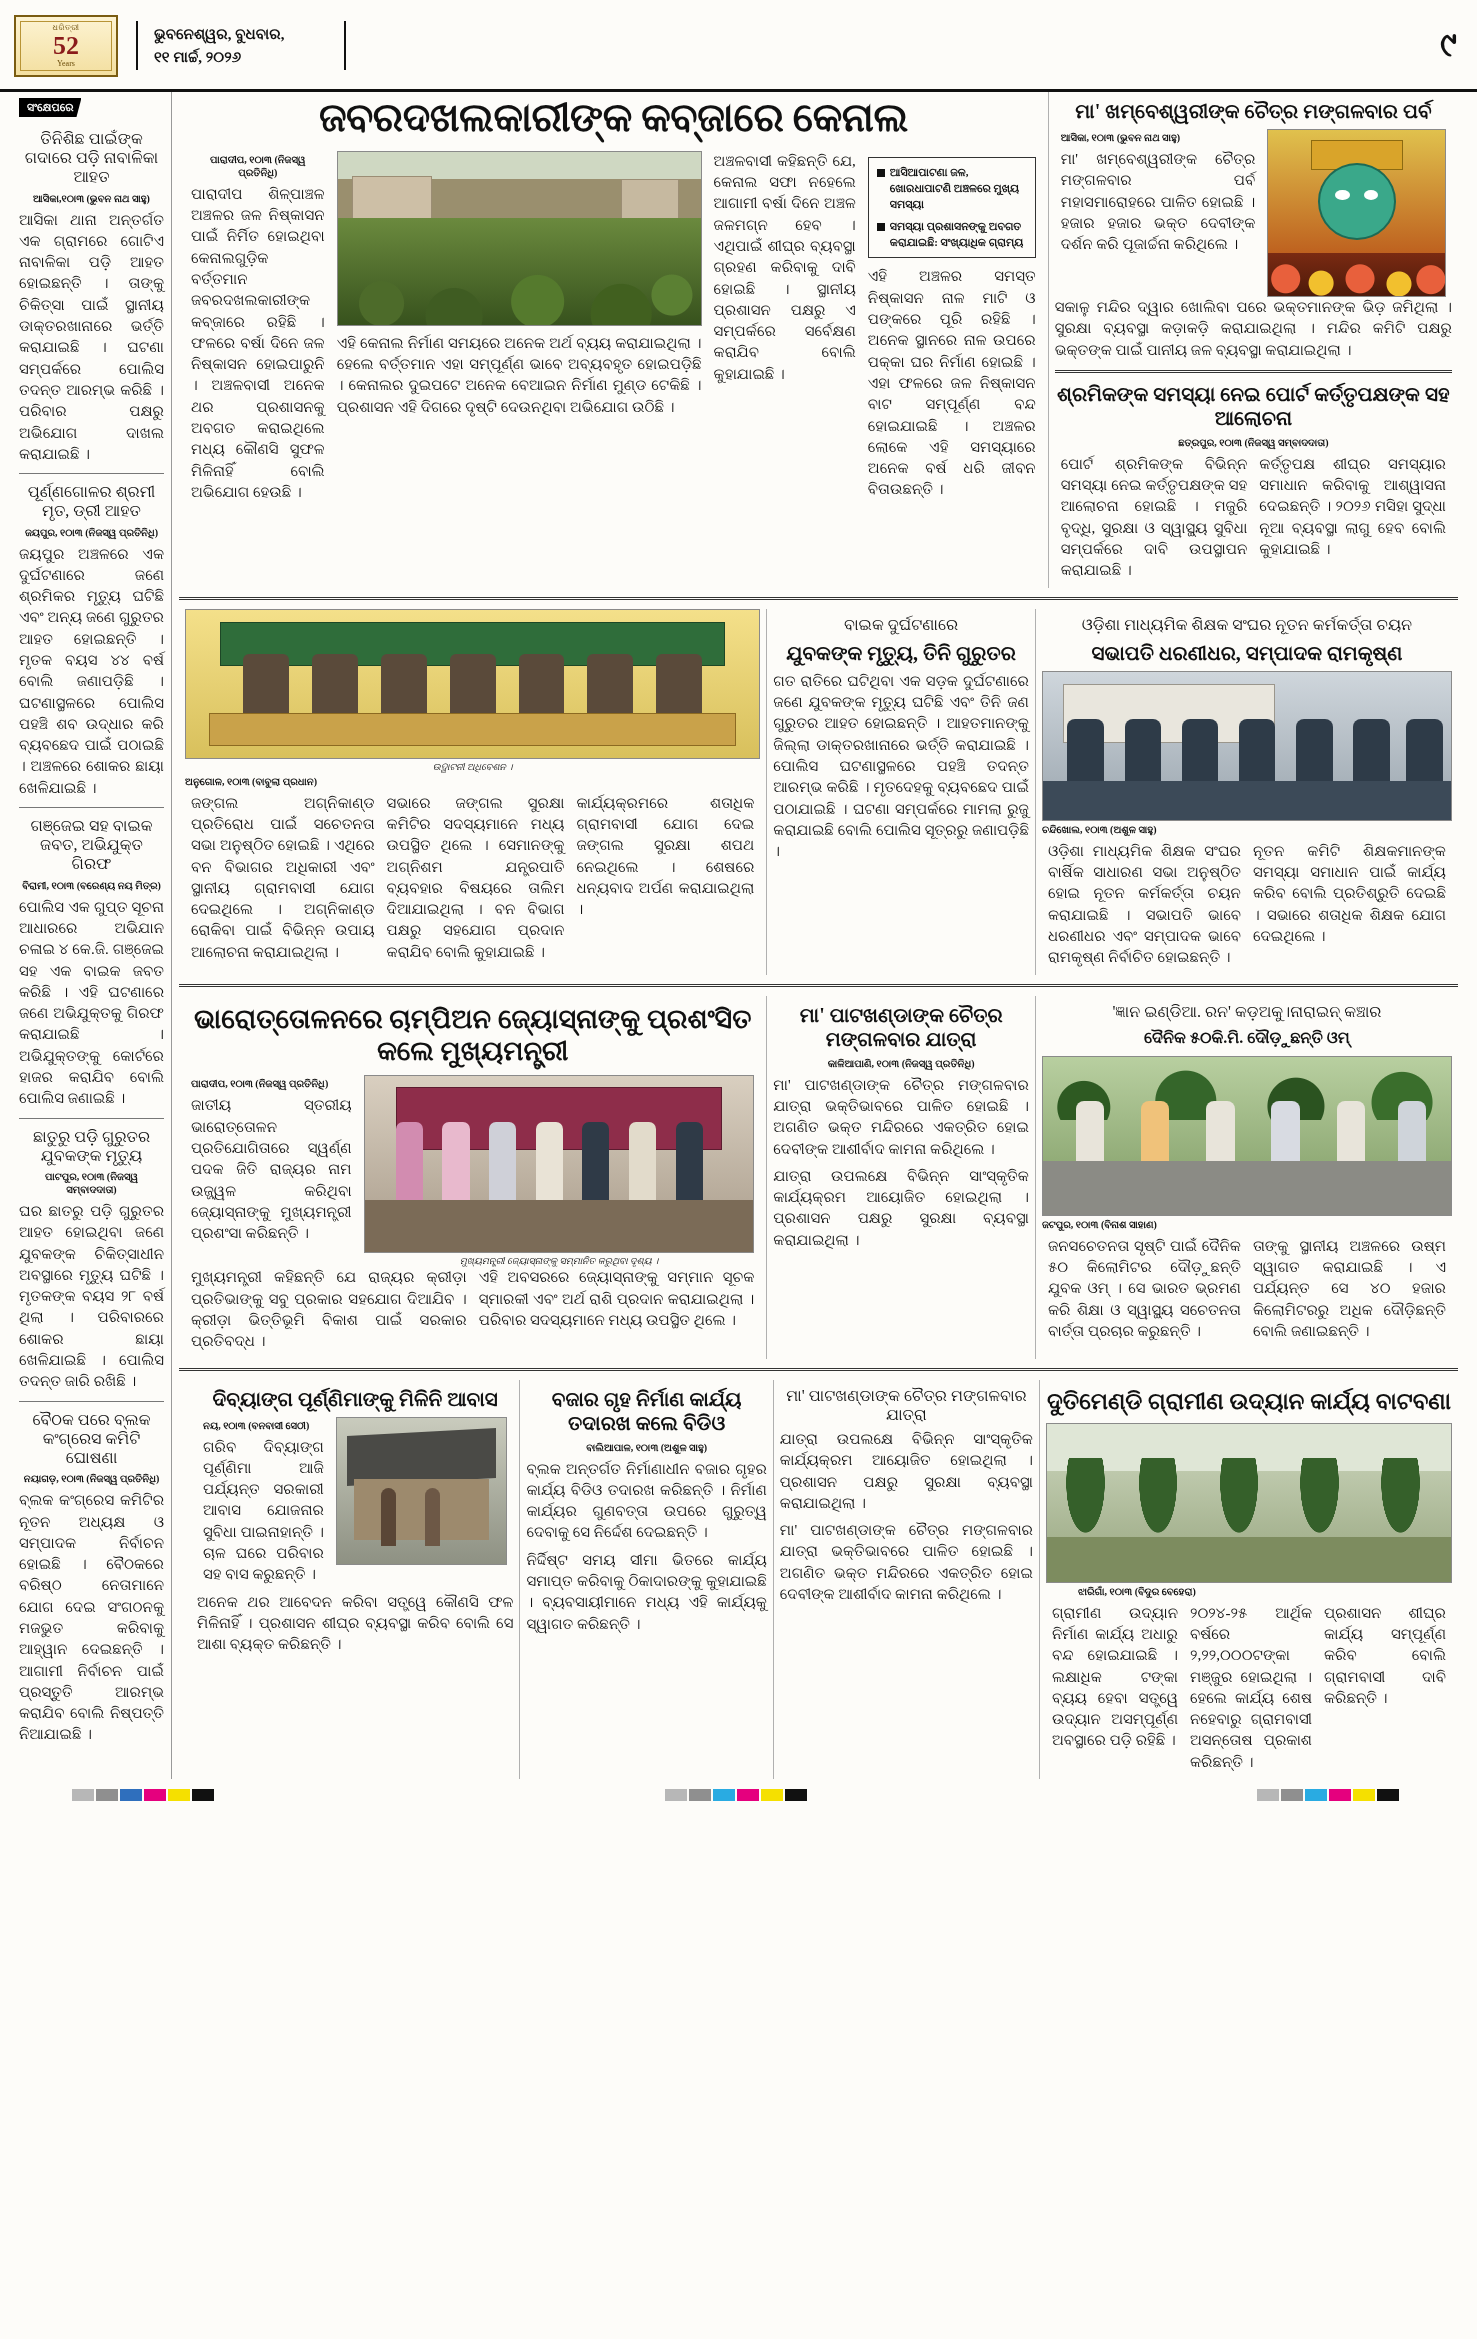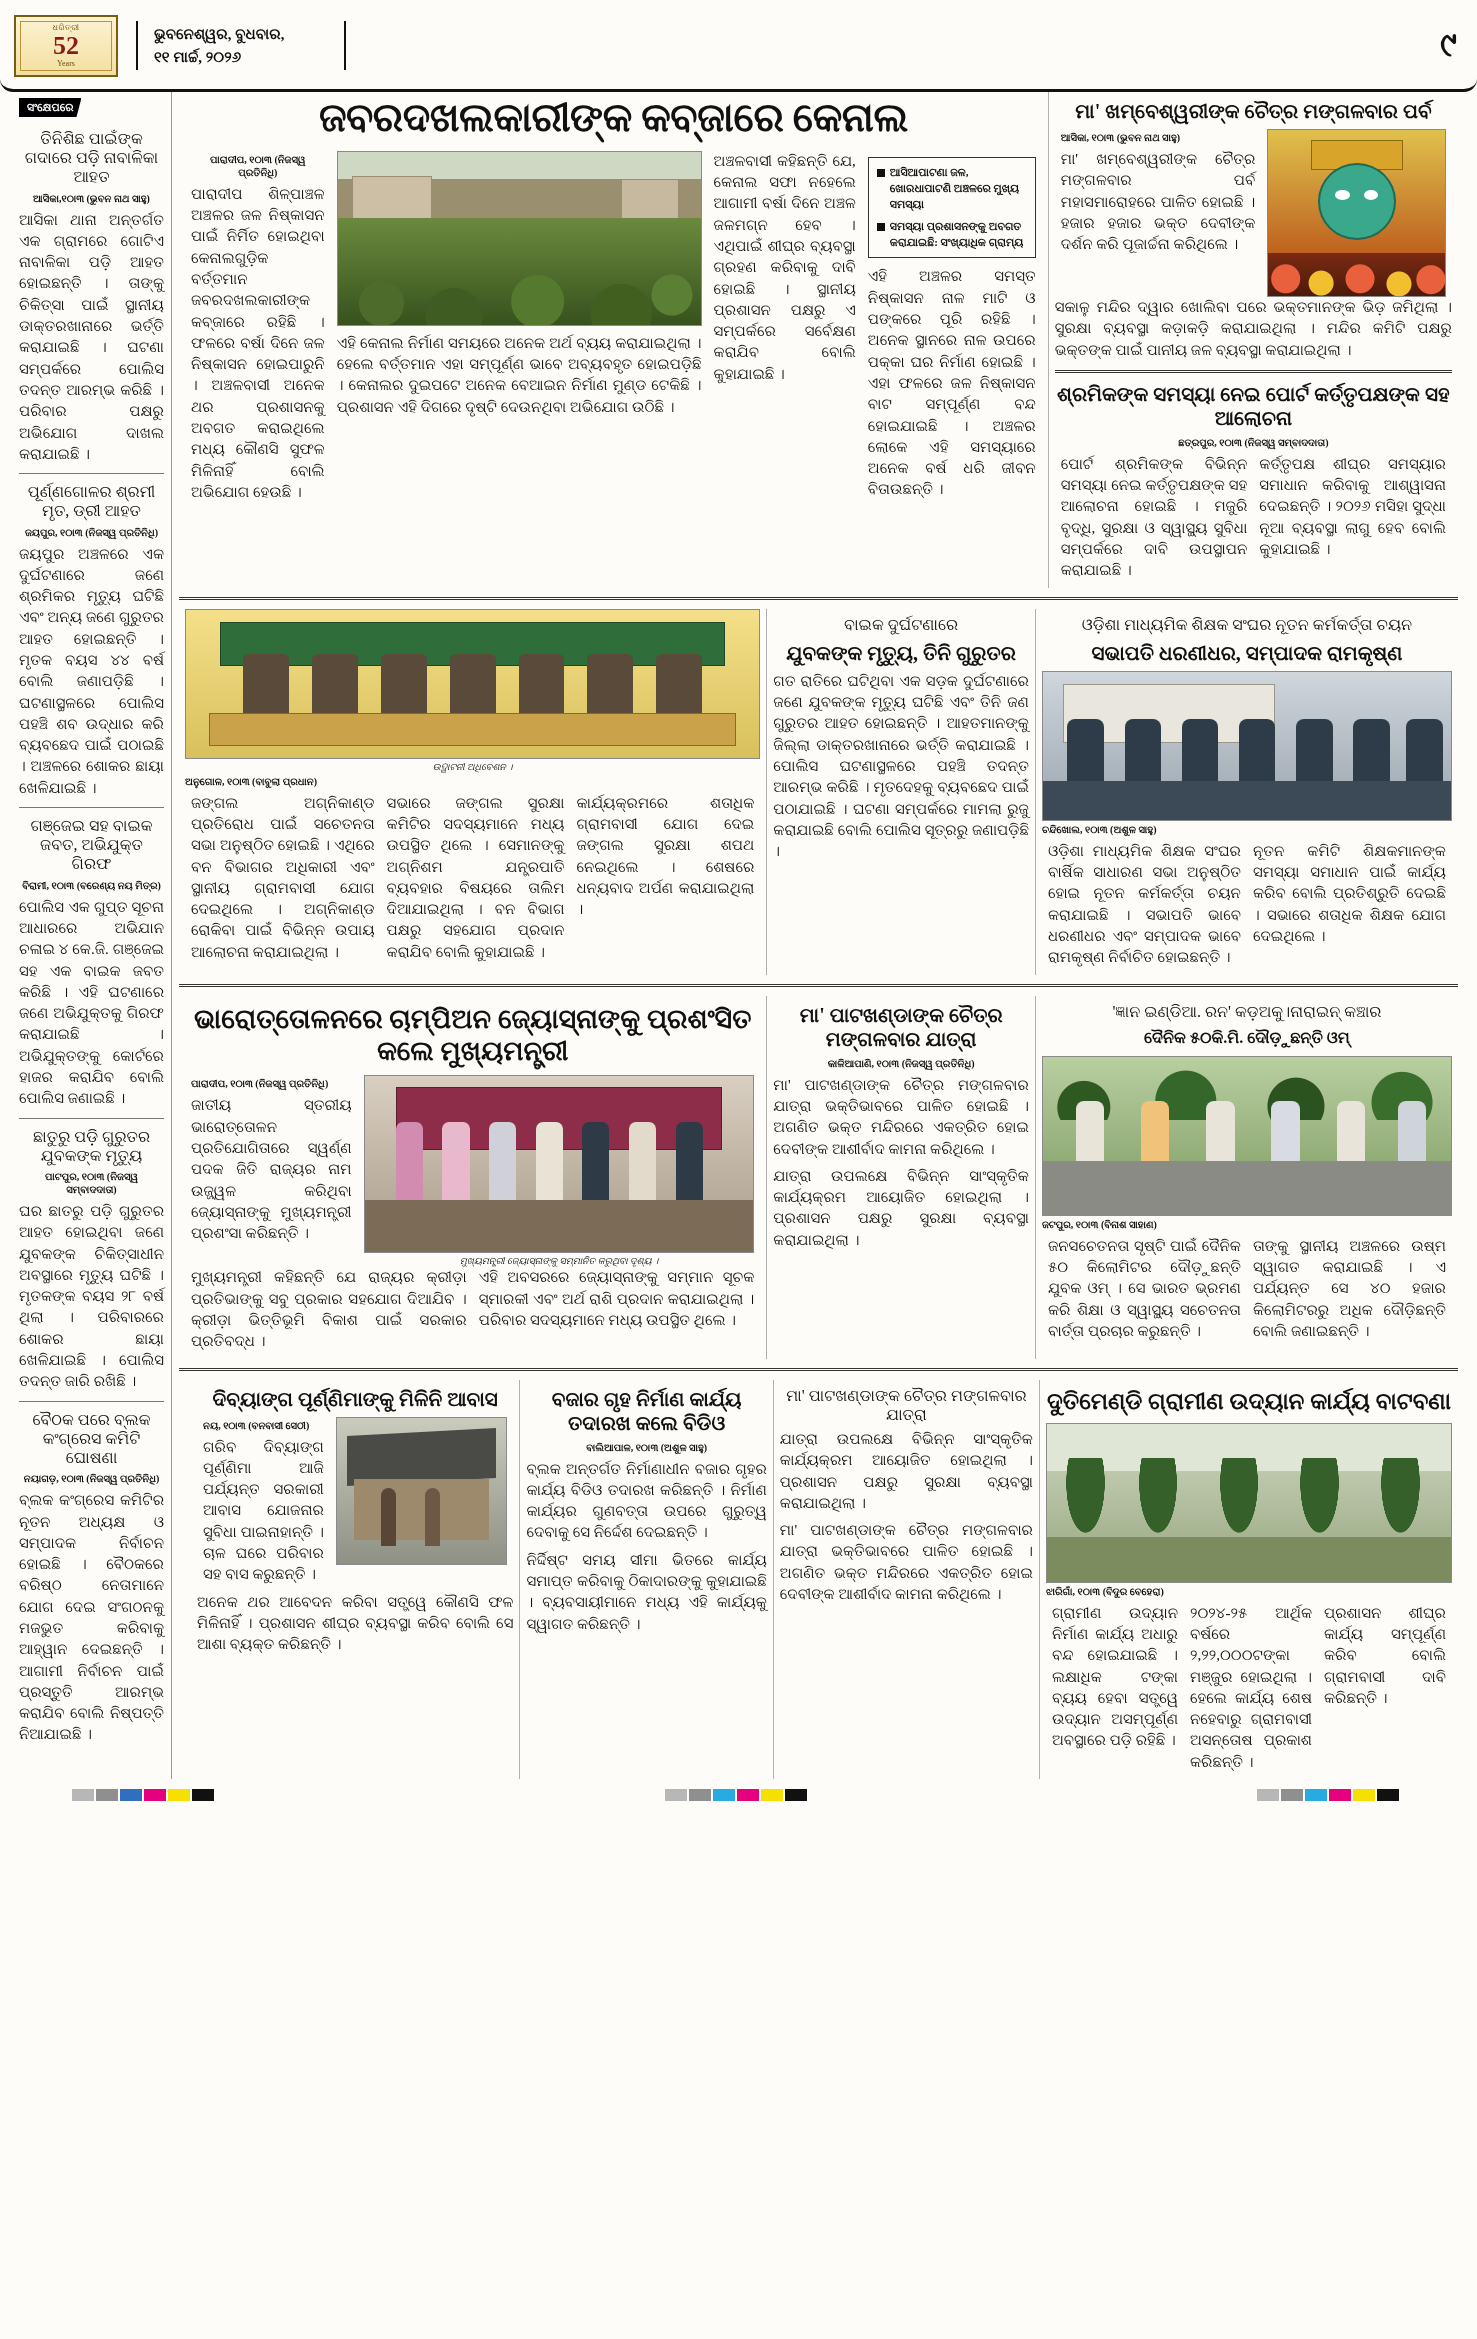--- a/index.html
+++ b/index.html
@@ -18,21 +18,20 @@
     padding: 0;
   }
 
   
   .masthead {
     display: flex;
     align-items: center;
     border-bottom: 3px solid #111;
     padding: 10px 14px 8px 14px;
     height: 92px;
-    border-radius: 13px;
   }
   .logo-badge {
     width: 104px; height: 62px;
     border: 2px solid #7a5c12;
     background: linear-gradient(#fdf3d2, #f3dfa0);
     display:flex; flex-direction:column; align-items:center; justify-content:center;
     margin-right: 18px;
     position: relative;
   }
   .logo-badge .tiny { font-size: 8px; letter-spacing:.5px; color:#6b4c09; }
@@ -477,21 +476,21 @@
           <h2 class="hd" style="font-size:23px;">ଦୁତିମେଣ୍ଡି ଗ୍ରାମୀଣ ଉଦ୍ୟାନ କାର୍ଯ୍ୟ ବାଟବଣା</h2>
           <div class="ph park">
             <div class="sky"></div>
             <div class="tree" style="left:4%;"></div>
               <div class="tree" style="left:22%;"></div>
             <div class="tree" style="left:42%;"></div>
               <div class="tree" style="left:62%;"></div>
             <div class="tree" style="left:82%;"></div>
             <div class="ground"></div>
           </div>
-          <div class="byline" style="text-align:left;">ଝାରିଗାଁ, ୧୦ା୩ (ବିଦୁର ବେହେରା)</div>
+          <div class="byline" style="text-align:left;margin-left:32px;">ଝାରିଗାଁ, ୧୦ା୩ (ବିଦୁର ବେହେରା)</div>
           <div class="grid">
             <div class="g" style="width:34%;">
                 <p class="body">ଗ୍ରାମୀଣ ଉଦ୍ୟାନ ନିର୍ମାଣ କାର୍ଯ୍ୟ ଅଧାରୁ ବନ୍ଦ ହୋଇଯାଇଛି । ଲକ୍ଷାଧିକ ଟଙ୍କା ବ୍ୟୟ ହେବା ସତ୍ତ୍ୱେ ଉଦ୍ୟାନ ଅସମ୍ପୂର୍ଣ୍ଣ ଅବସ୍ଥାରେ ପଡ଼ି ରହିଛି ।</p>
               </div>
             <div class="g" style="width:33%;">
                 <p class="body">୨୦୨୪-୨୫ ଆର୍ଥିକ ବର୍ଷରେ ୨,୨୨,୦୦୦ଟଙ୍କା ମଞ୍ଜୁର ହୋଇଥିଲା । ହେଲେ କାର୍ଯ୍ୟ ଶେଷ ନହେବାରୁ ଗ୍ରାମବାସୀ ଅସନ୍ତୋଷ ପ୍ରକାଶ କରିଛନ୍ତି ।</p>
               </div>
             <div class="g" style="width:33%;">
                 <p class="body">ପ୍ରଶାସନ ଶୀଘ୍ର କାର୍ଯ୍ୟ ସମ୍ପୂର୍ଣ୍ଣ କରିବ ବୋଲି ଗ୍ରାମବାସୀ ଦାବି କରିଛନ୍ତି ।</p>
               </div>

